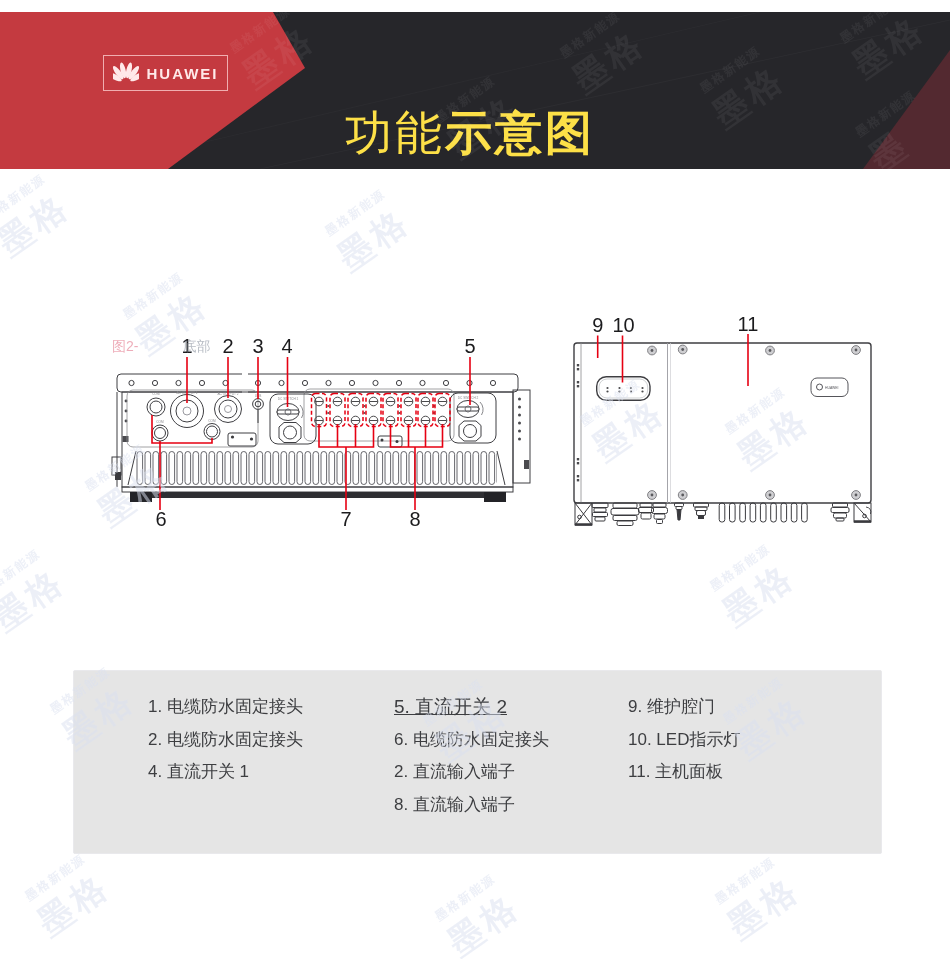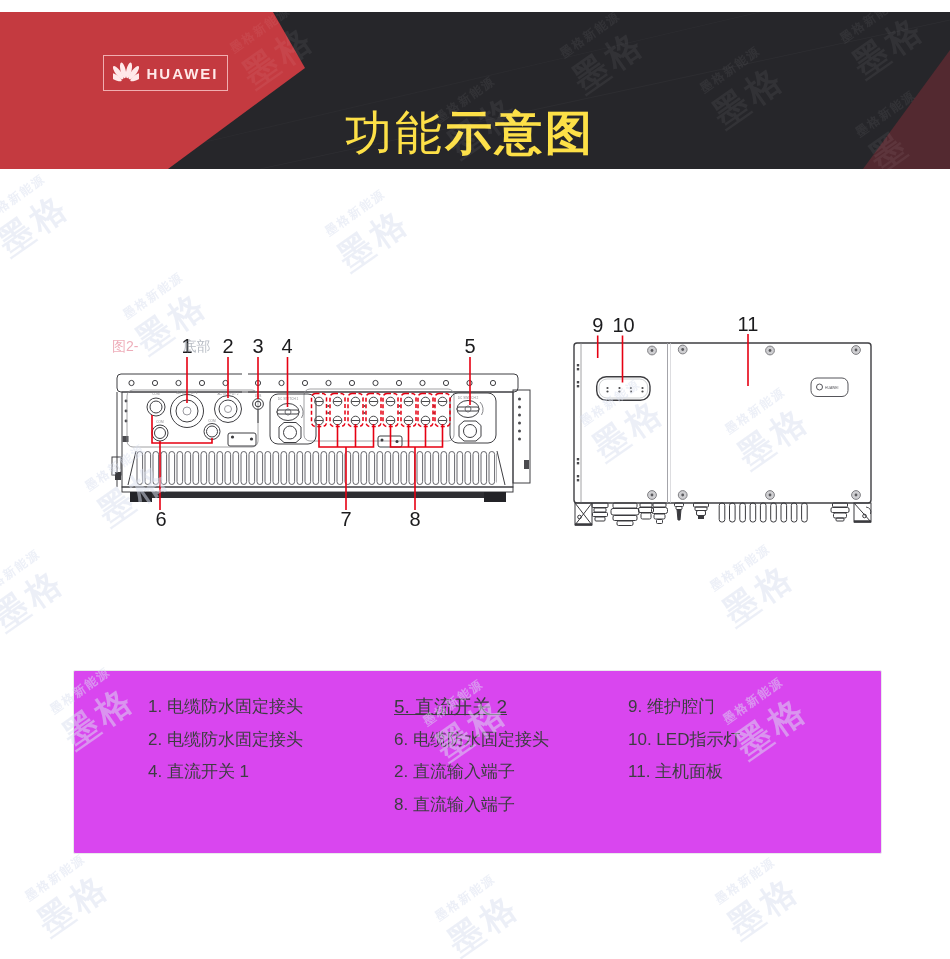--- a/index.html
+++ b/index.html
@@ -24,21 +24,21 @@
   .wm.light{color:#dbe1f0;opacity:.5;}
   .wm.dark{color:#ffffff;opacity:.055;}
   
   .caption{position:absolute;left:112px;top:302px;font-size:14px;z-index:2;white-space:nowrap;margin-top:36px;}
   .cap-pink{color:#e06a80;opacity:.55;}
   .cap-gray{color:#7d8694;opacity:.55;margin-left:44px;}
   
   svg.figure{position:absolute;left:0;top:300px;z-index:1;}
   
   .legend{position:absolute;left:73px;top:670px;width:807px;height:182px;
-          background:#d946ef;border:1px solid #e9e9ec;border-radius:2px;}
+          background:#e5e5e5;border:1px solid #e9e9ec;border-radius:2px;}
   .legend .col{position:absolute;top:20px;}
   .legend .col.c1{left:74px;}
   .legend .col.c2{left:320px;}
   .legend .col.c3{left:554px;}
   .legend .item{font-size:17px;line-height:32.5px;color:#3d3e41;white-space:nowrap;}
   .legend .item.small{font-size:19px;text-decoration:underline;}
 </style>
 </head>
 <body>
 

